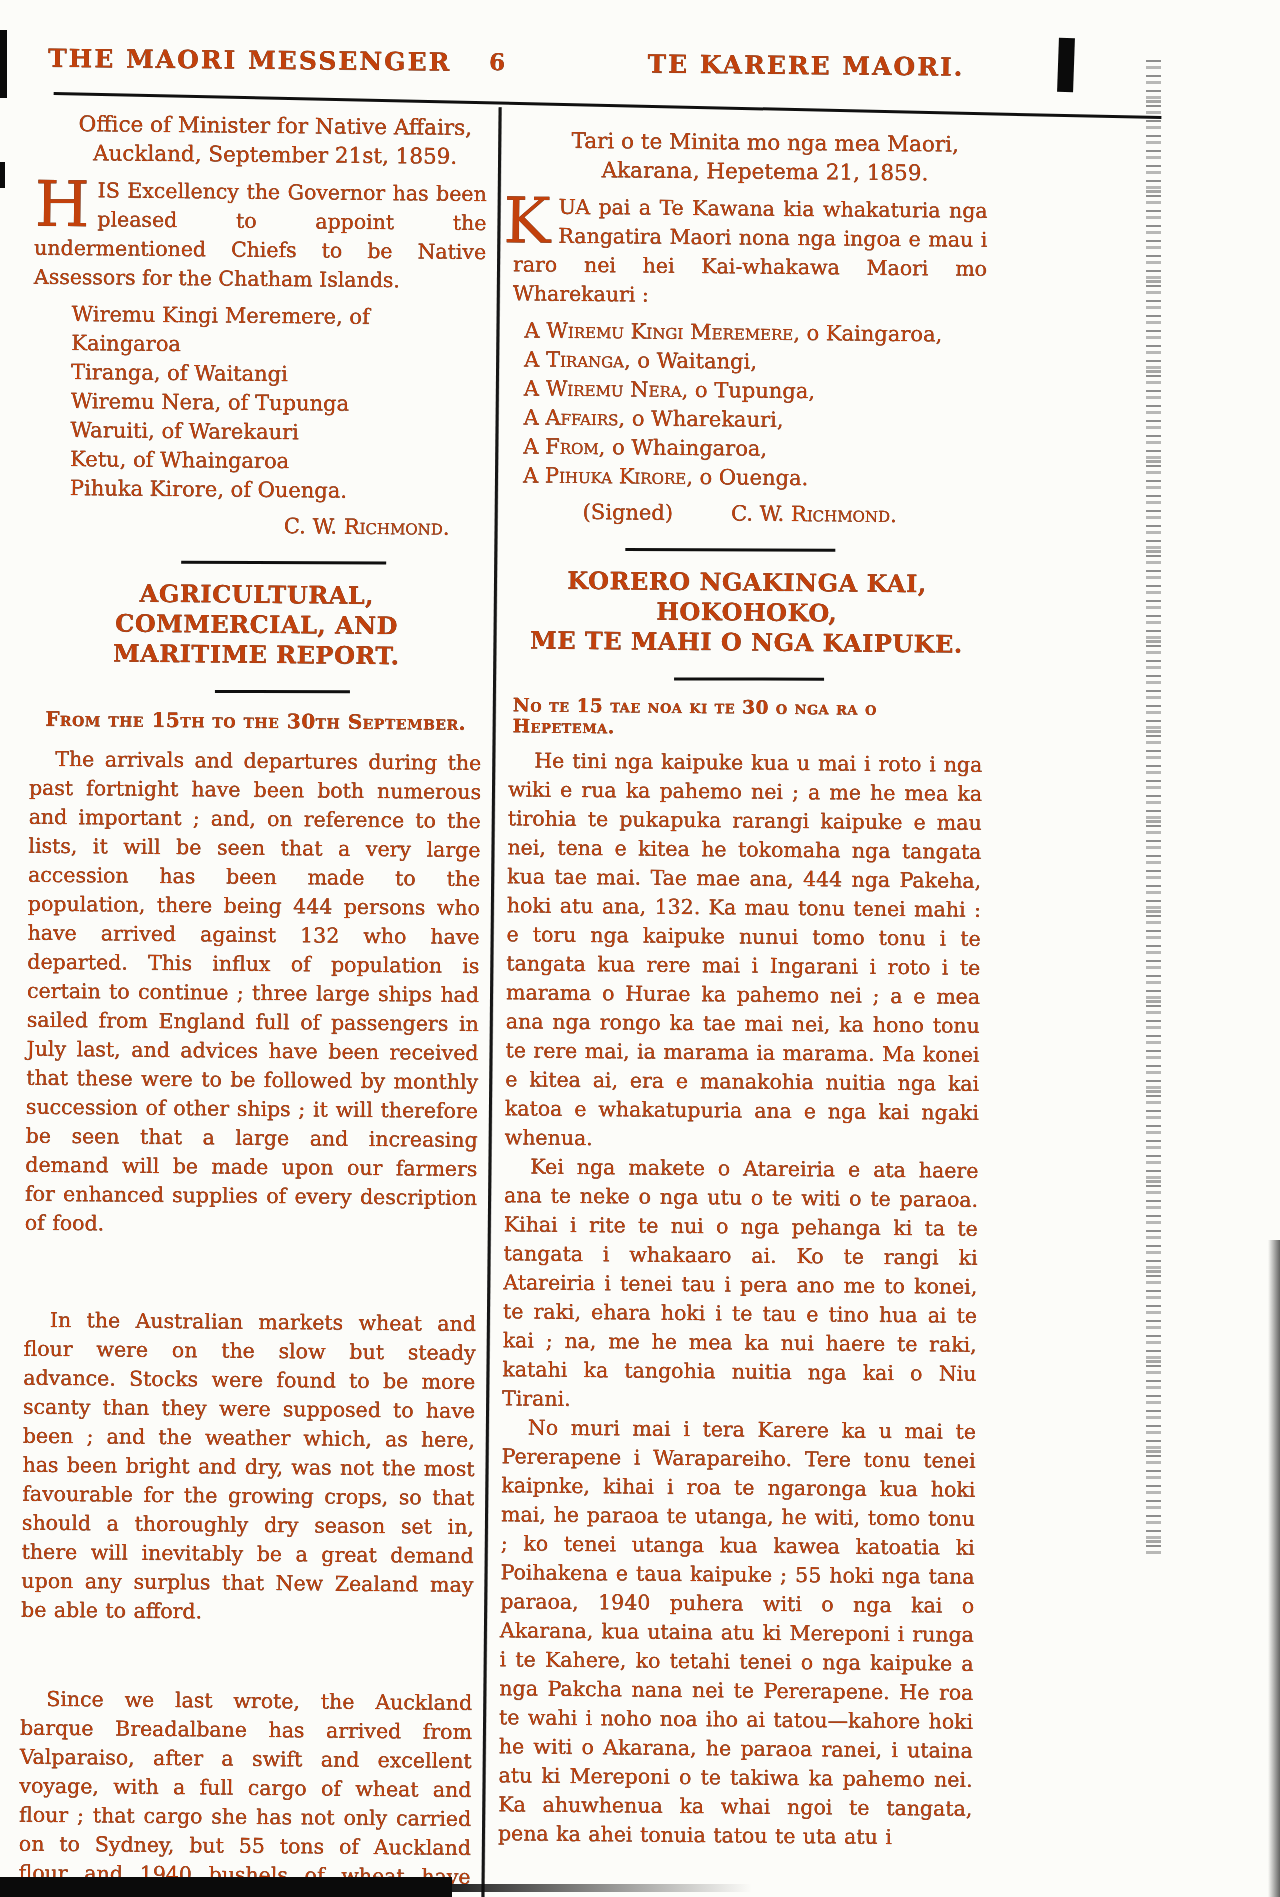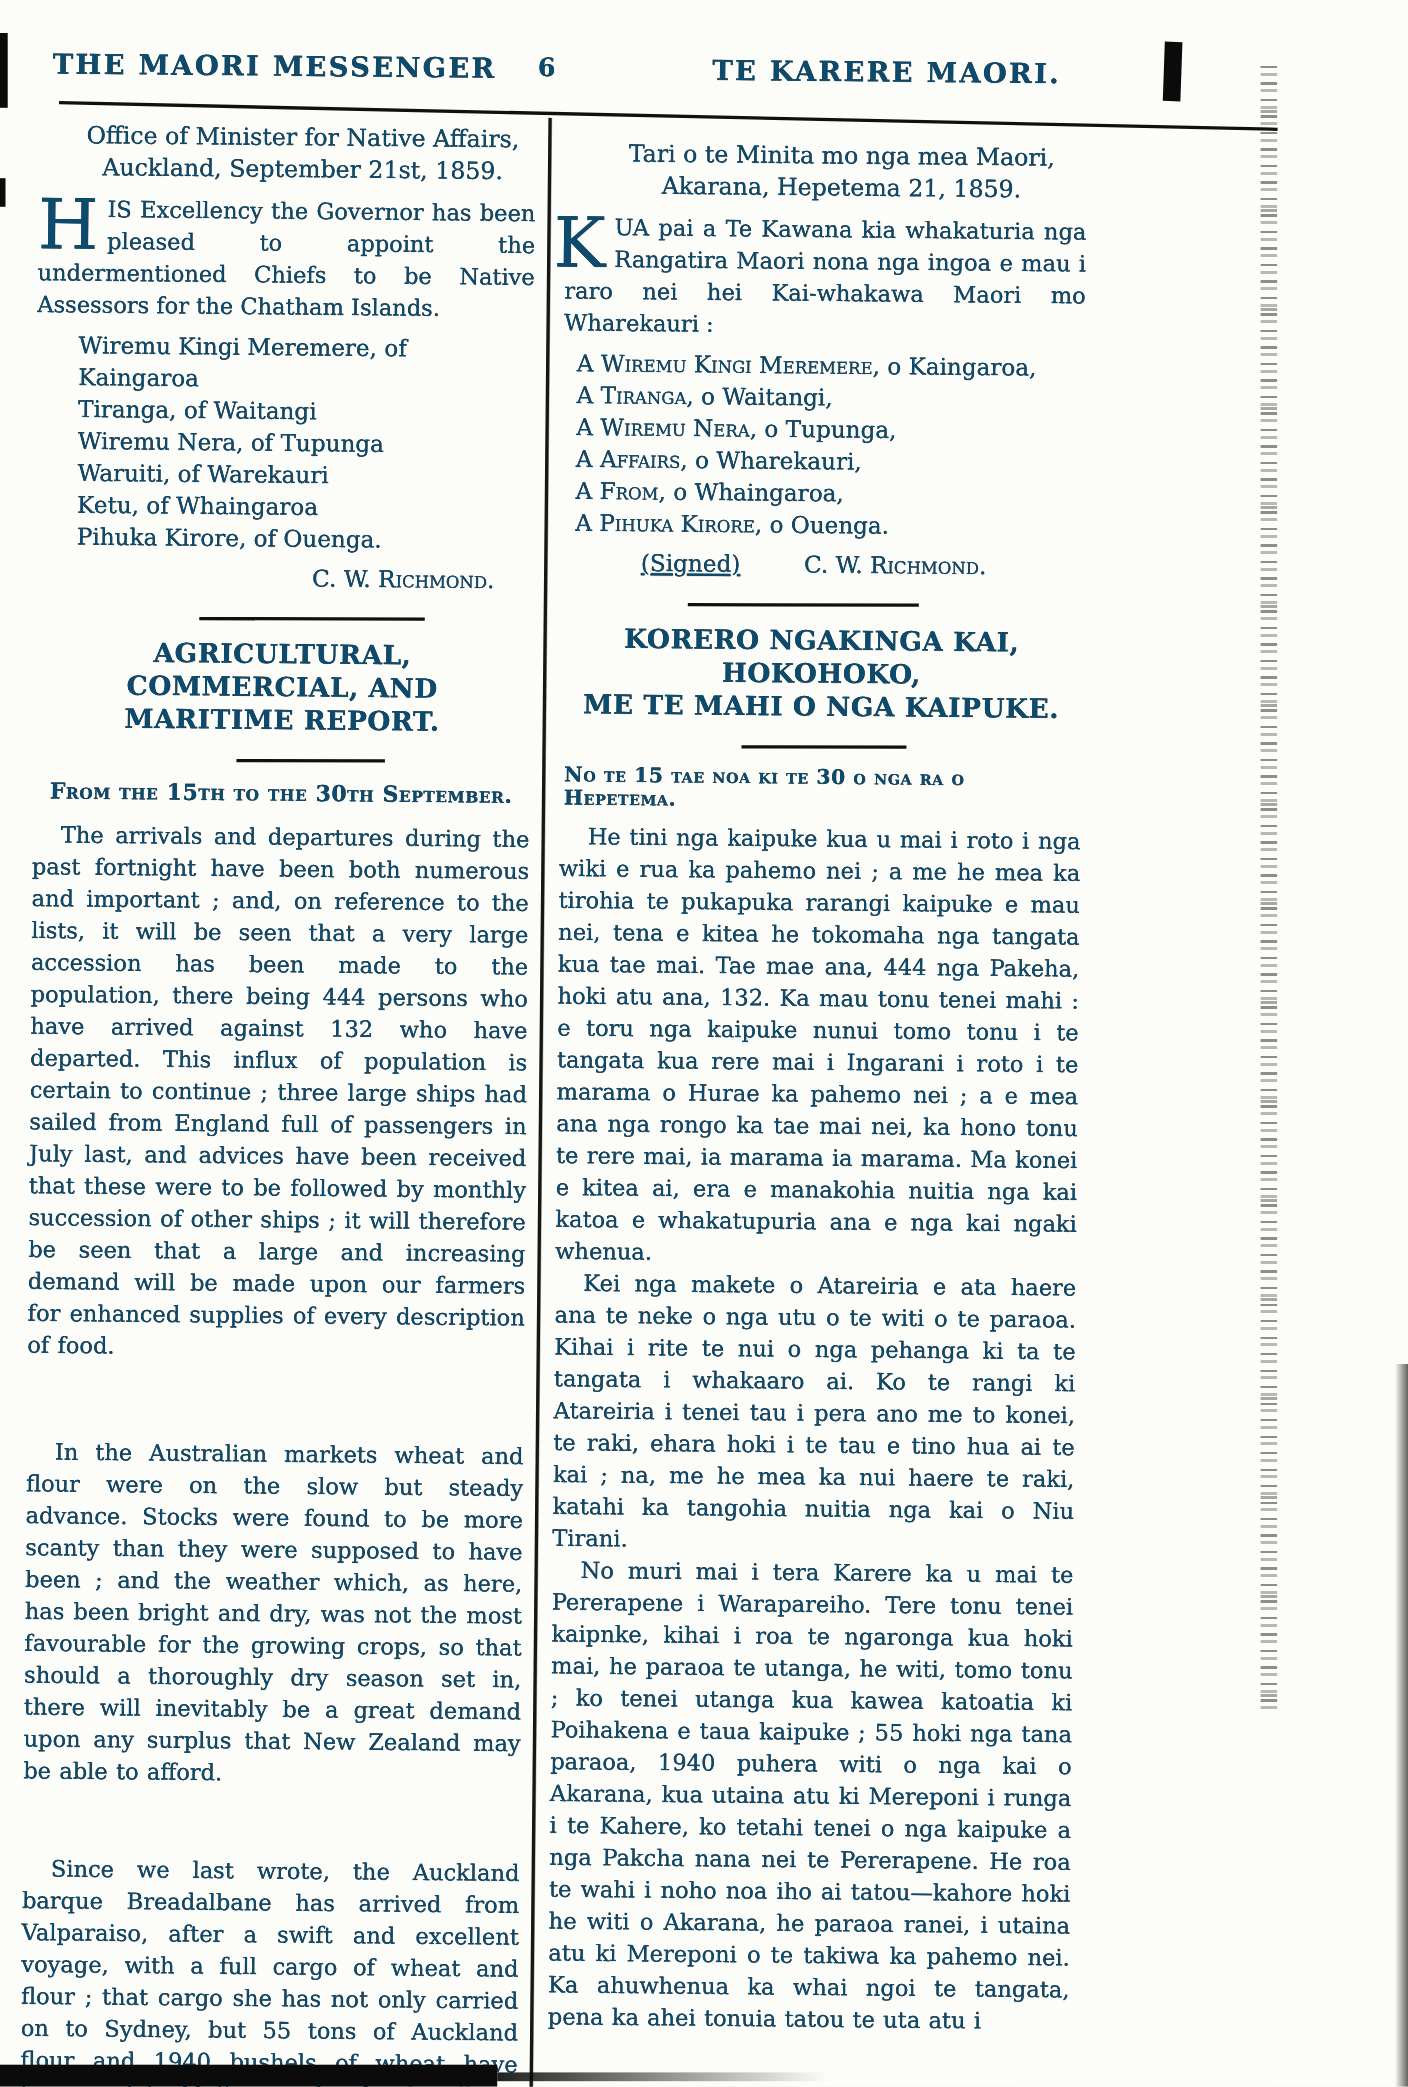--- a/index.html
+++ b/index.html
@@ -6,21 +6,21 @@
     margin: 0; padding: 0;
     width: 1280px; height: 1897px;
     overflow: hidden;
     background: #f6f6f2;
     font-family: "DejaVu Serif", "Liberation Serif", serif;
   }
   .page {
     position: relative;
     width: 1280px; height: 1897px;
     background: #fcfcf9;
-    color: #0c4a6e;
+    color: #c2410c;
   }
   .content {
     position: absolute; left: 36px; top: 28px; width: 1128px;
     transform: rotate(0.55deg);
     transform-origin: 30px 30px;
     text-shadow: 0 0 0.5px rgba(20,20,20,0.85), 0.3px 0.3px 0 rgba(20,20,20,0.3);
   }
   
   .masthead { position: relative; height: 64px; }
   .masthead-title {
@@ -58,21 +58,21 @@
   .name-list.maori { margin-left: 12px; }
   .sc { font-variant: small-caps; }
   .signature-line {
     text-align: right; padding-right: 34px; margin-top: 7px;
     font-size: 21px; line-height: 29px;
   }
   .signed-row {
     display: flex; padding-left: 72px; margin-top: 7px;
     font-size: 21px; line-height: 29px;
   }
-  .signed-label { margin-right: 58px; text-decoration: underline; }
+  .signed-label { margin-right: 58px; }
   .sep-rule {
     height: 3px; background: #101010; border: 0;
     margin: 20px auto 16px auto; transform: rotate(-0.4deg);
   }
   .sep-rule.w200 { width: 205px; margin-left: 150px; }
   .sep-rule.w130 { width: 135px; margin-left: 185px; }
   .sep-rule.w210r { width: 210px; margin-left: 115px; }
   .sep-rule.w150r { width: 150px; margin-left: 165px; }
   .section-heading {
     text-align: center; font-weight: bold; font-size: 24px;

